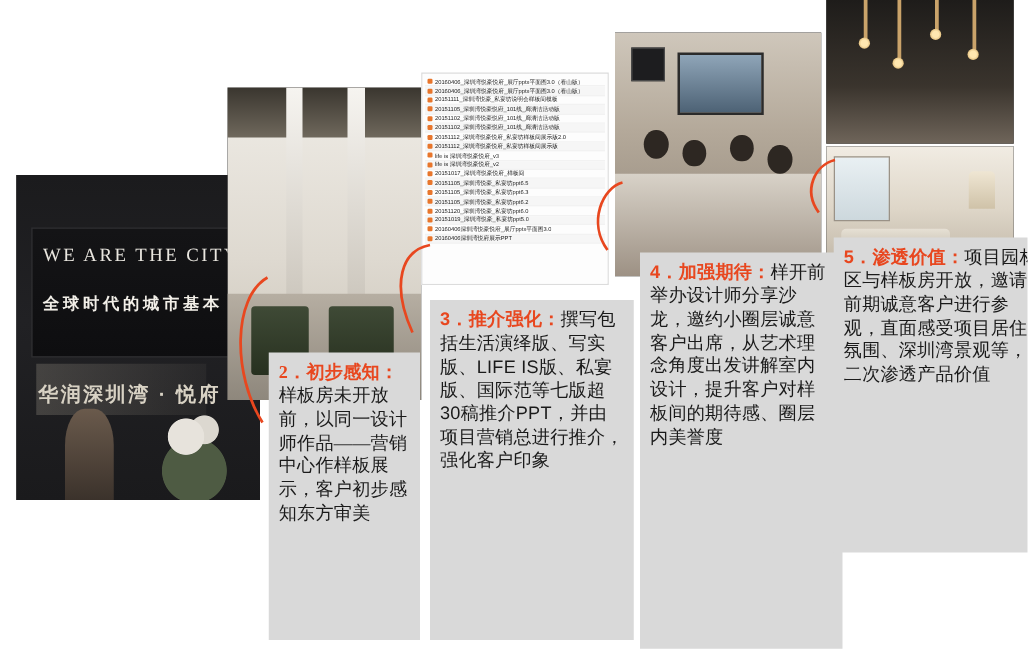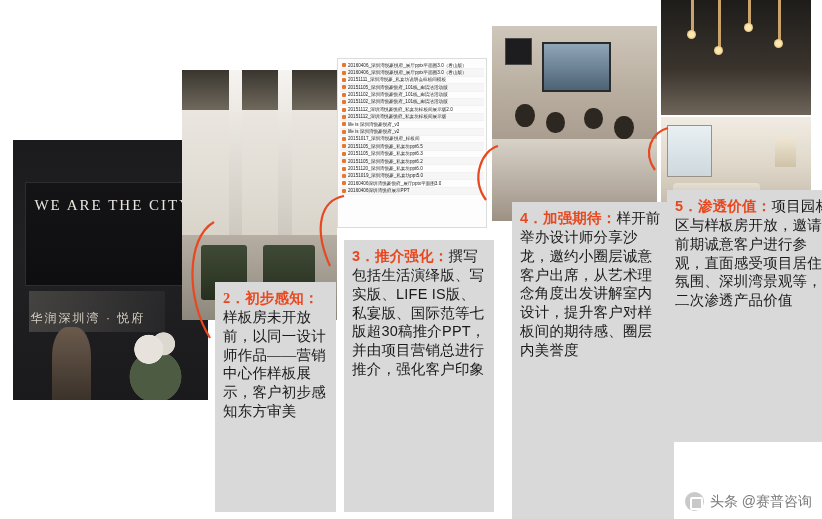--- a/index.html
+++ b/index.html
@@ -42,21 +42,21 @@
   .p1 .wl2 {
     position: absolute; left: 11%; top: 36%;
     color: #f2efe8; font-size: 13px; letter-spacing: 3px; font-weight: bold;
   }
   .p1 .logo {
     position: absolute; left: 8%; bottom: 26%; width: 70%; height: 16%;
     background: linear-gradient(90deg, rgba(220,210,190,.20), rgba(220,210,190,.05));
   }
   .p1 .logo-t {
     position: absolute; left: 9%; bottom: 28%;
-    color: #d8d2c4; font-size: 12px; letter-spacing: 2px;
+    color: #d8d2c4; font-size: 16px; letter-spacing: 2px; font-weight: bold;
   }
   .p1 .person {
     position: absolute; left: 20%; bottom: 0; width: 20%; height: 28%;
     background: linear-gradient(180deg,#6a5a4c 0%,#3b322b 100%);
     border-radius: 40% 40% 0 0;
   }
   .p1 .flowers {
     position: absolute; right: 10%; bottom: 0; width: 34%; height: 30%;
     background: radial-gradient(circle at 40% 35%, #e7e3dc 0 22%, transparent 23%),
                 radial-gradient(circle at 62% 28%, #dcd8d0 0 16%, transparent 17%),
@@ -213,20 +213,21 @@
 </style>
 </head>
 <body>
 
 <div id="stage">
 
   <div class="photo p1" style="left:13px; top:140px; width:195px; height:260px;">
     <div class="inner">
       <div class="band"></div>
       <div class="wl1">WE ARE THE CITY</div>
+      <div class="wl2">全球时代的城市基本</div>
       <div class="logo"></div>
       <div class="logo-t">华润深圳湾 · 悦府</div>
       <div class="person"></div>
       <div class="flowers"></div>
     </div>
   </div>
 
   <div class="photo p2" style="left:182px; top:70px; width:155px; height:250px;">
     <div class="inner">
       <div class="ceil"></div>
@@ -355,30 +356,26 @@
     <path d="M330,266 C312,226 322,200 344,196" stroke="#e8471f" stroke-width="2.2" fill="none"></path>
     <path d="M486,200 C470,178 482,150 498,146" stroke="#e8471f" stroke-width="2.2" fill="none"></path>
     <path d="M655,170 C642,152 652,132 668,128" stroke="#e8471f" stroke-width="2.2" fill="none"></path>
   </svg>
 
 
   <div class="callout" style="left:215px; top:282px; width:121px; height:230px;font-family:Liberation Serif, serif;">
     <span class="hd">2．初步感知：</span><span class="bd">样板房未开放前，以同一设计师作品——营销中心作样板展示，客户初步感知东方审美</span>
   </div>
 
-  <div class="callout" style="left:344px; top:240px; width:150px; height:272px;">
+  <div class="callout" style="left:344px; top:240px; width:163px; height:272px;">
     <span class="hd">3．推介强化：</span><span class="bd">撰写包括生活演绎版、写实版、LIFE IS版、私宴版、国际范等七版超30稿推介PPT，并由项目营销总进行推介，强化客户印象</span>
   </div>
 
   <div class="callout" style="left:512px; top:202px; width:162px; height:330px;">
     <span class="hd">4．加强期待：</span><span class="bd">样开前举办设计师分享沙龙，邀约小圈层诚意客户出席，从艺术理念角度出发讲解室内设计，提升客户对样板间的期待感、圈层内美誉度</span>
   </div>
 
   <div class="callout" style="left:667px; top:190px; width:173px; height:252px;">
     <span class="hd">5．渗透价值：</span><span class="bd">项目园林区与样板房开放，邀请前期诚意客户进行参观，直面感受项目居住氛围、深圳湾景观等，二次渗透产品价值</span>
   </div>
 
-  <div id="watermark">
-    <span class="wm-logo"></span>
-    <span>头条 @赛普咨询</span>
-  </div>
 
 </div>
 
 </body></html>

